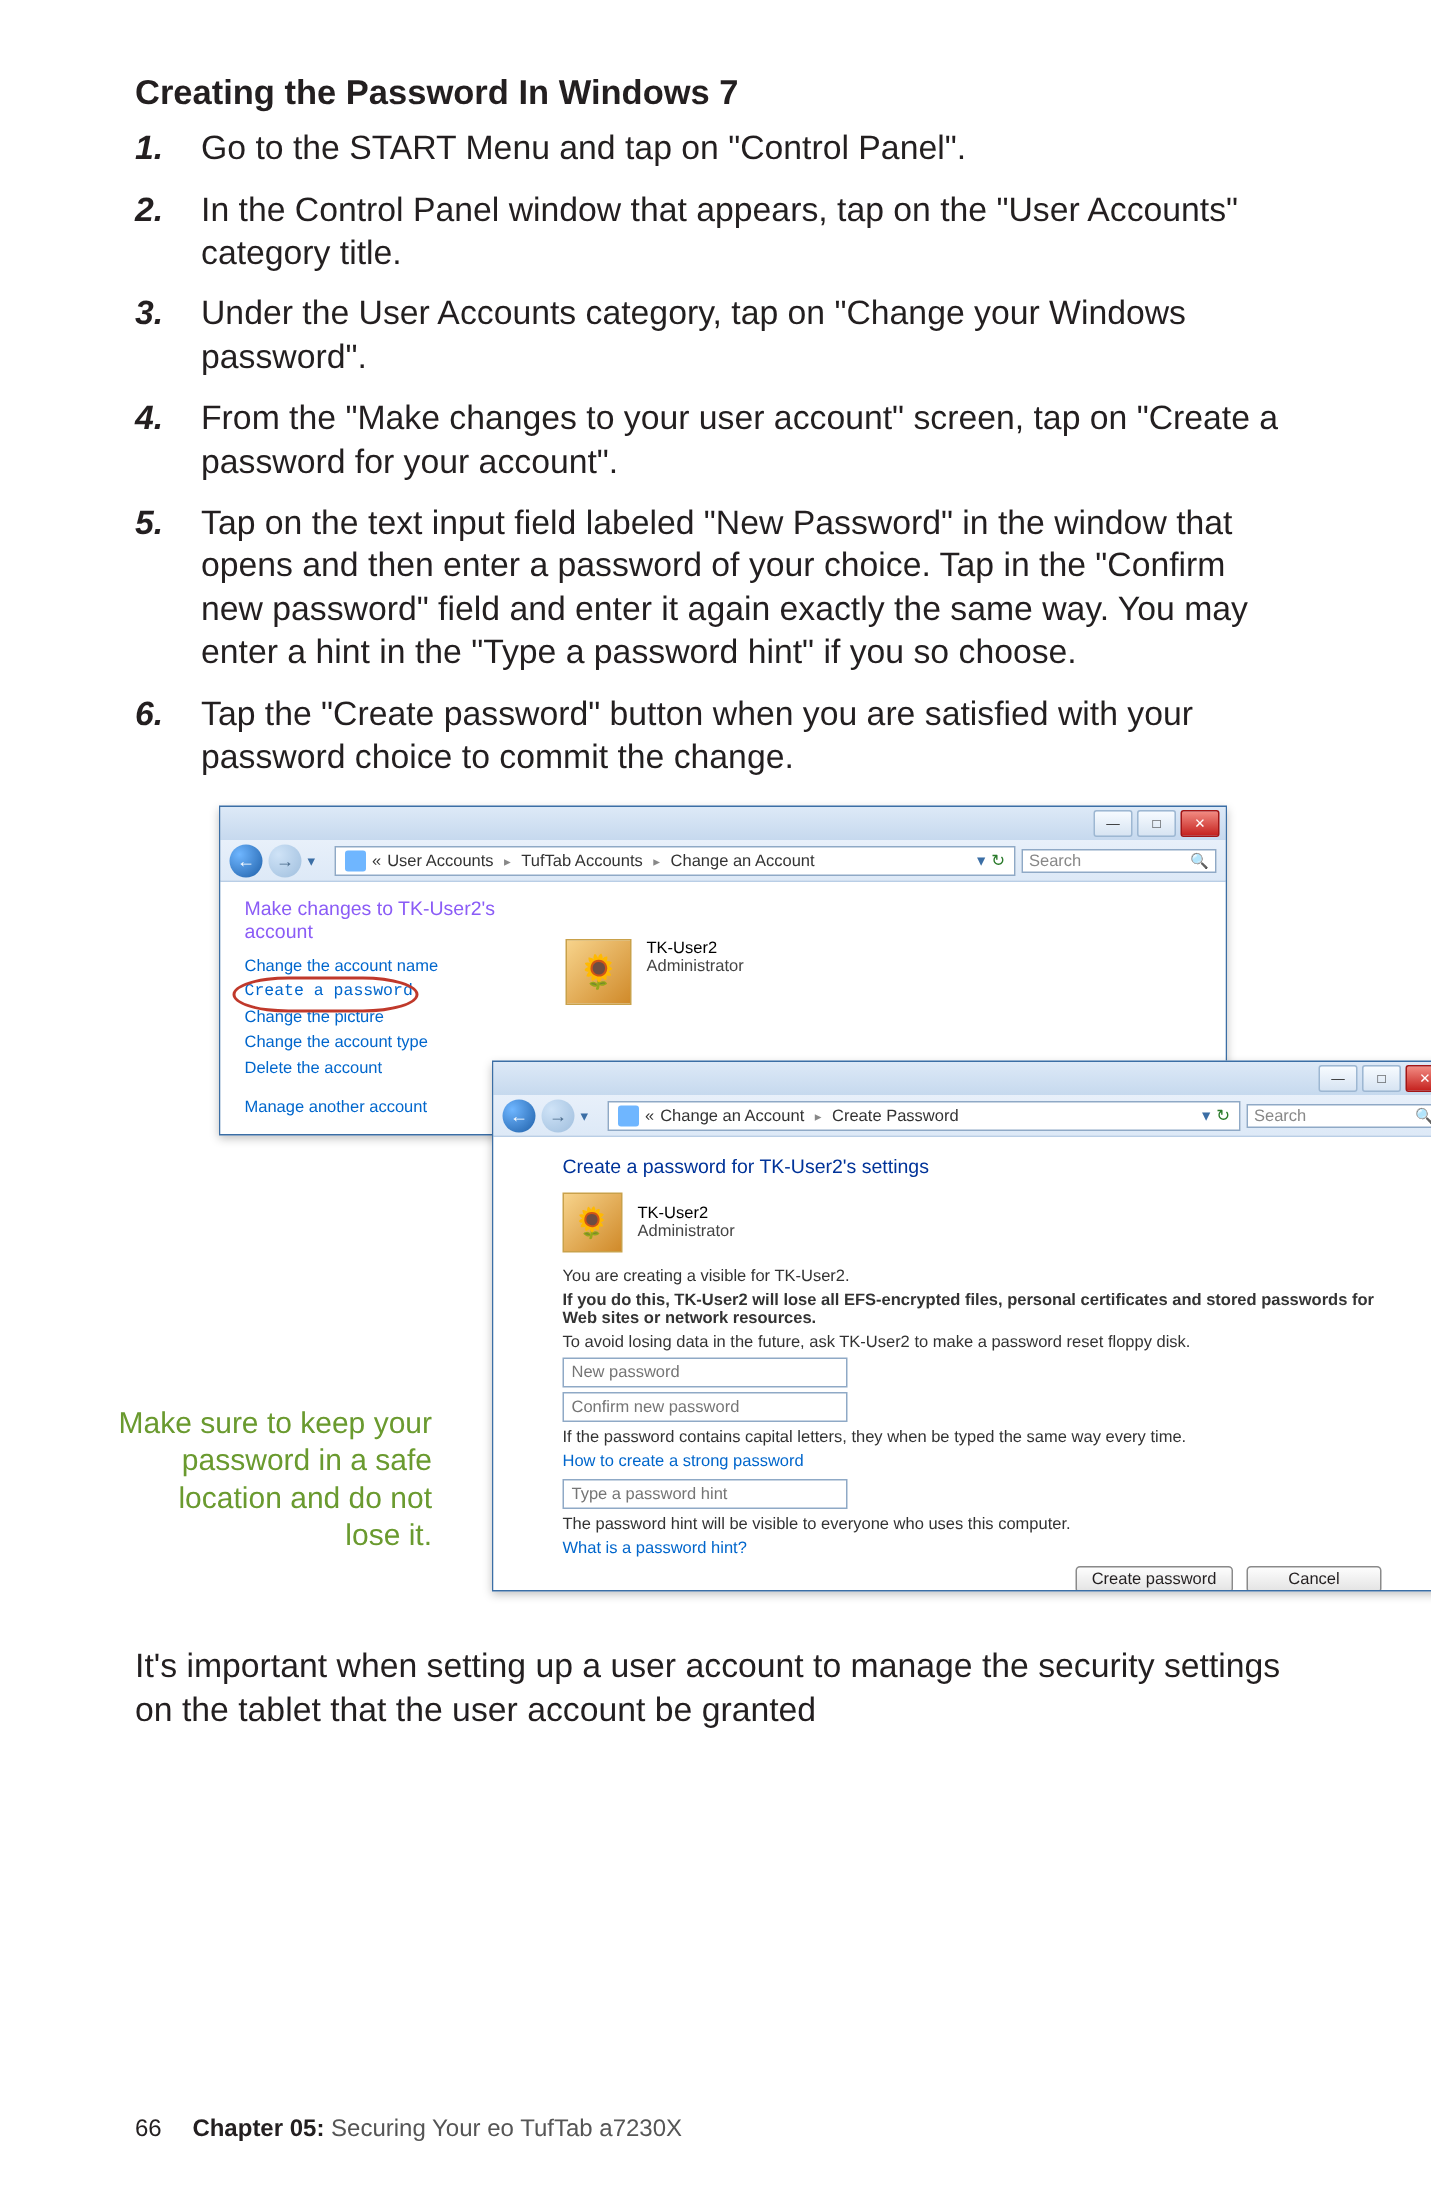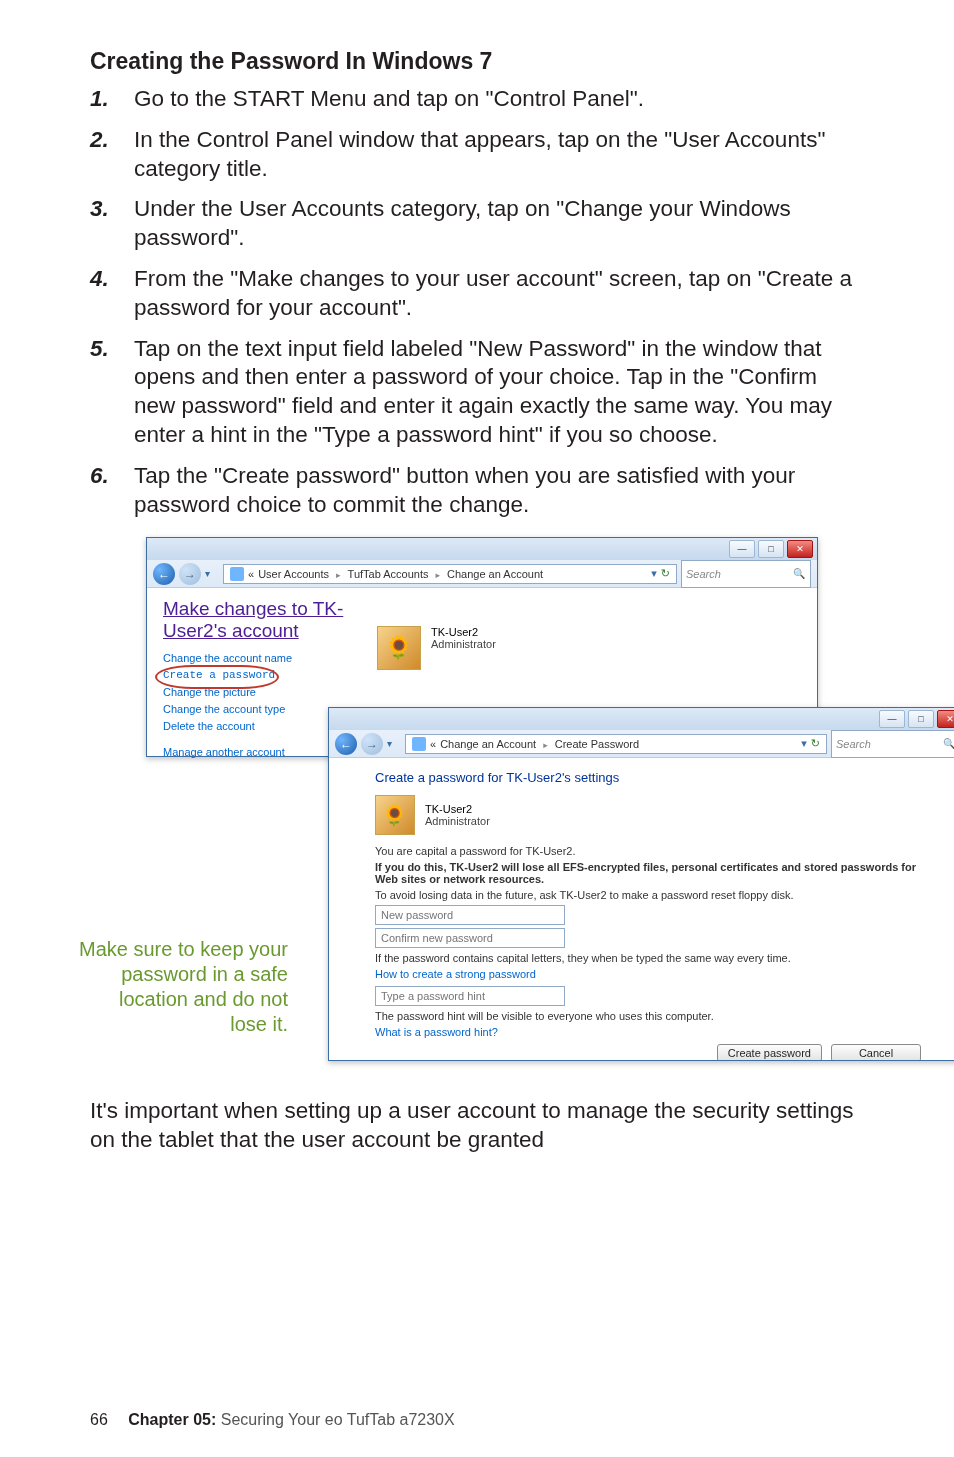--- a/index.html
+++ b/index.html
@@ -104,35 +104,35 @@
     display:flex;
     align-items:center;
     padding: 0 6px;
     font-size: 11px;
     color:#333;
     gap:4px;
   }
   .addr .ico { width:14px; height:14px; background:#6fb6ff; border-radius:2px;}
   .addr .sep::before{content:"▸"; color:#888; font-size:9px; margin:0 3px;}
   .searchbox {
-    width: 130px; height:28px; background:#fff;
+    width: 130px; height:16px; background:#fff;
     border:1px solid #8fa9c6; display:flex; align-items:center;
-    font-size:11px; color:#888; font-style:italic; padding:0 4px; gap:4px;
+    font-size:11px; color:#888; padding:0 4px; gap:4px;
   }
   .searchbox::after { content:"🔍"; font-style:normal; font-size:10px; margin-left:auto; color:#3b6ea5;}
   .win-body {
     display:flex;
     padding: 10px 16px;
     gap: 24px;
     height: calc(100% - 50px);
     background:#fff;
   }
   .win-body .left { width: 190px; }
   .win-body .left .head1 {
-    color:#4c1d95; font-size: 19px; margin-bottom:10px;text-decoration:underline;
+    color:#8b5cf6; font-size: 13px; margin-bottom:10px;
   }
   .linklist { list-style:none; }
   .linklist li { font-size:11px; color:#0066cc; margin: 5px 0; cursor:pointer;}
   .linklist li.circled {
     position: relative;
     font-family: Liberation Mono, monospace;
   }
   .linklist li.circled::after{
     content:"";
     position:absolute;
@@ -271,21 +271,21 @@
     </div>
     <div class="body2">
       <div class="h2">Create a password for TK-User2's settings</div>
       <div class="ublk">
         <div class="avatar" style="width:40px;height:40px;font-size:20px">🌻</div>
         <div class="userblock">
           <div class="uname">TK-User2</div>
           <div class="role">Administrator</div>
         </div>
       </div>
-      <div class="note">You are capital a password for TK-User2.</div>
+      <div class="note">You are creating a visible for TK-User2.</div>
       <div class="note bold">If you do this, TK-User2 will lose all EFS-encrypted files, personal certificates and stored passwords for Web sites or network resources.</div>
       <div class="note">To avoid losing data in the future, ask TK-User2 to make a password reset floppy disk.</div>
 
       <input class="field" placeholder="New password" style="">
       <input class="field" placeholder="Confirm new password" style="">
       <div class="note">If the password contains capital letters, they when be typed the same way every time.</div>
       <span class="hintlink">How to create a strong password</span>
 
       <input class="field" placeholder="Type a password hint" style="">
       <div class="note">The password hint will be visible to everyone who uses this computer.</div>

